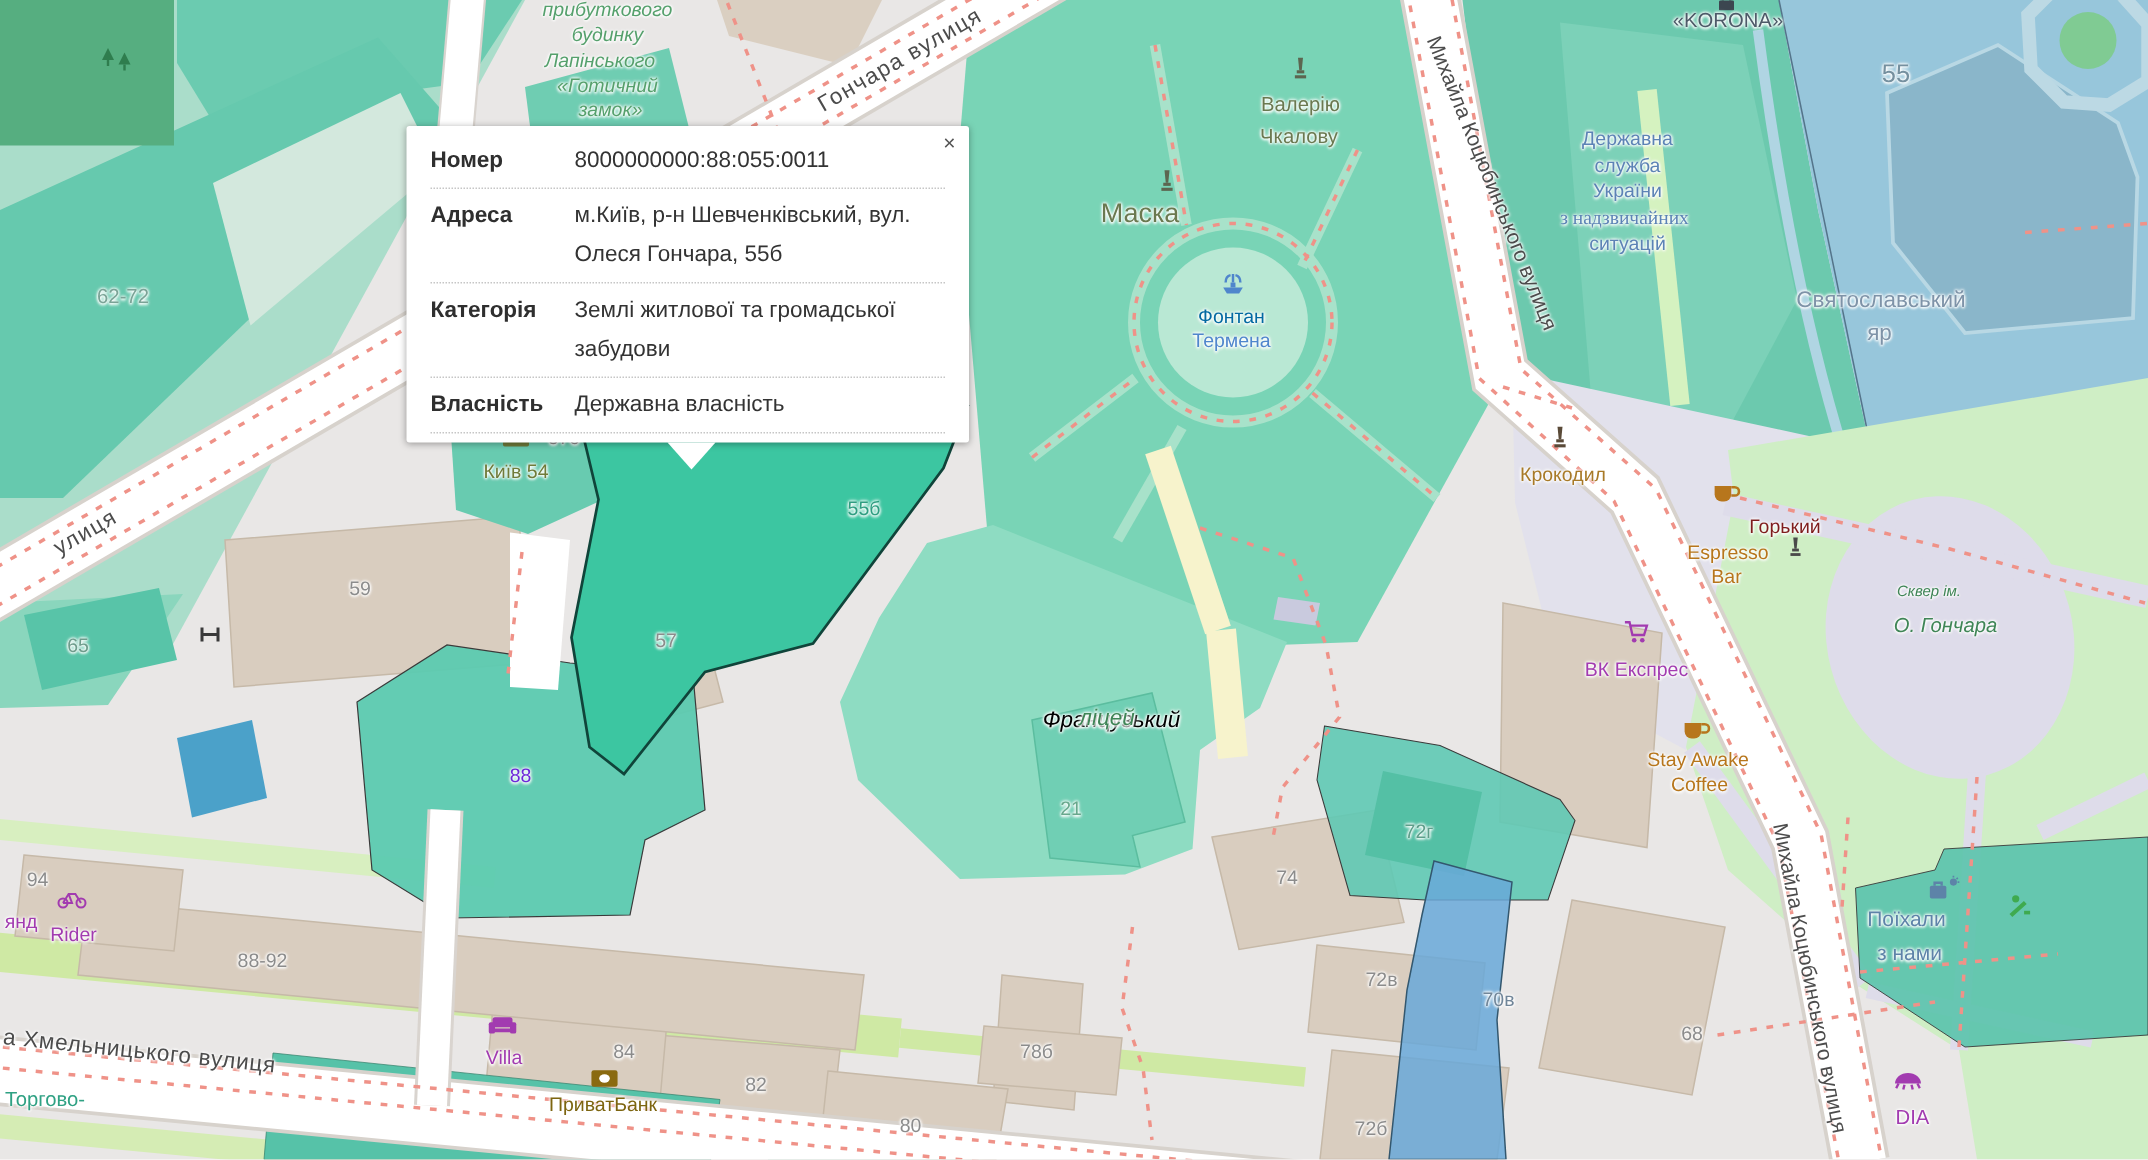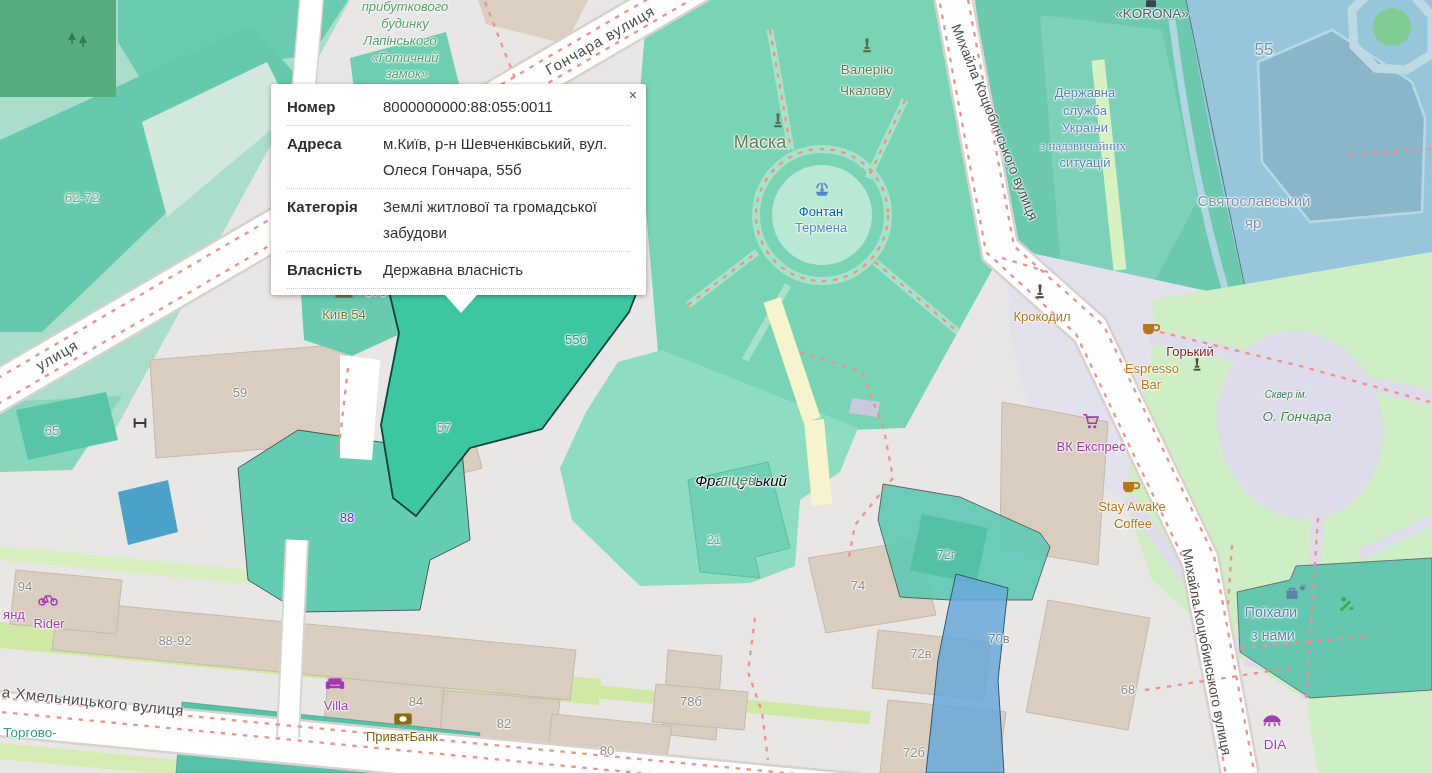--- a/index.html
+++ b/index.html
@@ -342,21 +342,21 @@
 <span class="L" style="left:240px;top:392px;">59</span>
 <span class="L" style="left:444px;top:427px;">57</span>
 <span class="L" style="left:376px;top:292px;font-size:12.5px;">57б</span>
 <span class="L" style="left:576px;top:339px;color:#2e9e81;">55б</span>
 <span class="L" style="left:347px;top:517px;color:#6d28d9;">88</span>
 <span class="L" style="left:714px;top:539px;color:#68a88d;">21</span>
 <span class="L" style="left:858px;top:585px;">74</span>
 <span class="L" style="left:1128px;top:689px;">68</span>
 <span class="L" style="left:946px;top:554px;color:#5d9e8a;">72г</span>
 <span class="L" style="left:921px;top:653px;">72в</span>
-<span class="L" style="left:999px;top:638px;color:#718699;">70в</span>
+<span class="L" style="left:999px;top:666px;color:#718699;">70в</span>
 <span class="L" style="left:914px;top:752px;">72б</span>
 <span class="L" style="left:691px;top:701px;">78б</span>
 <span class="L" style="left:607px;top:750px;text-align:center;">80</span>
 <span class="L" style="left:504px;top:723px;">82</span>
 <span class="L" style="left:416px;top:701px;">84</span>
 <span class="L" style="left:175px;top:640px;">88-92</span>
 <span class="L" style="left:25px;top:586px;">94</span>
 <span class="L" style="left:1264px;top:49px;font-size:17px;color:#75909f;">55</span>
 
 <div id="popup">

